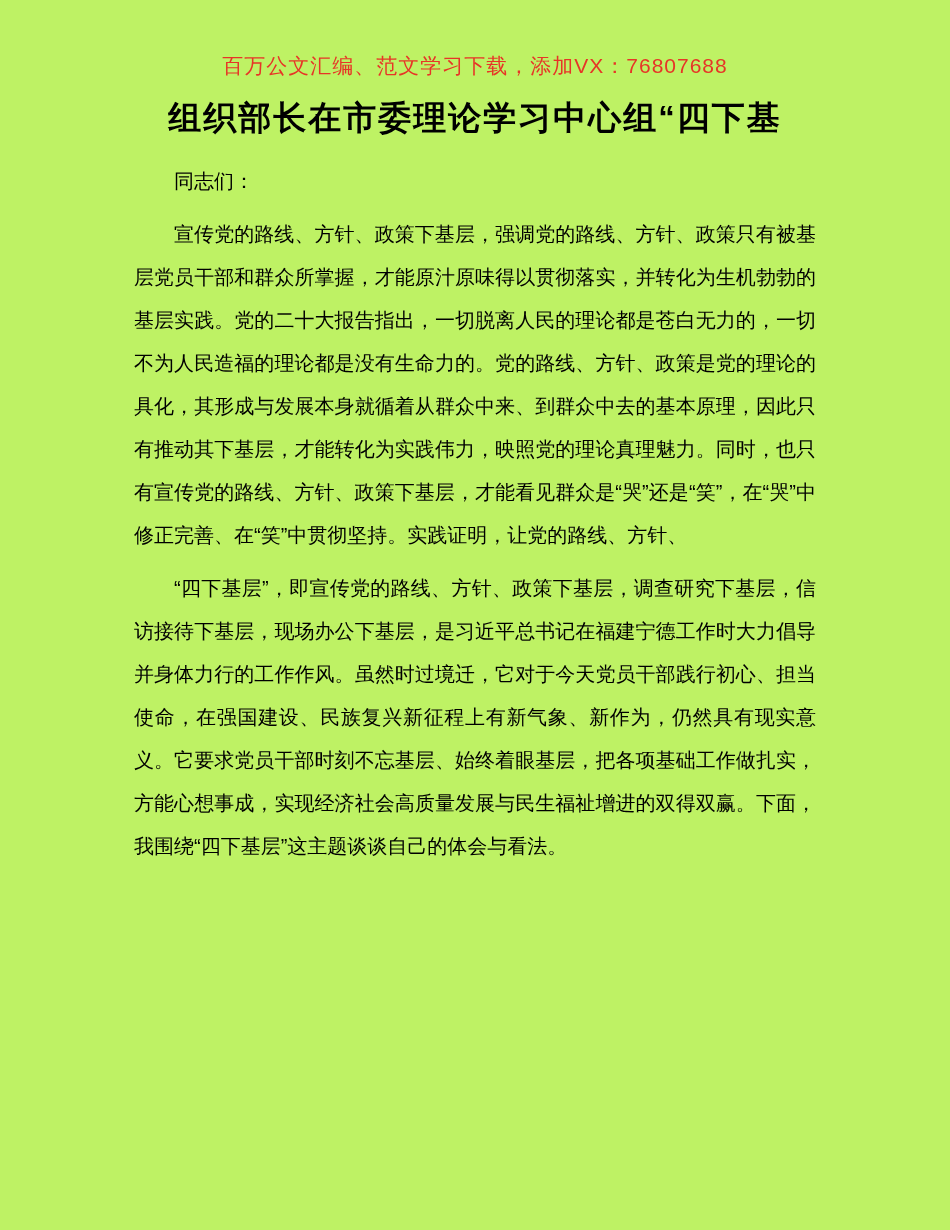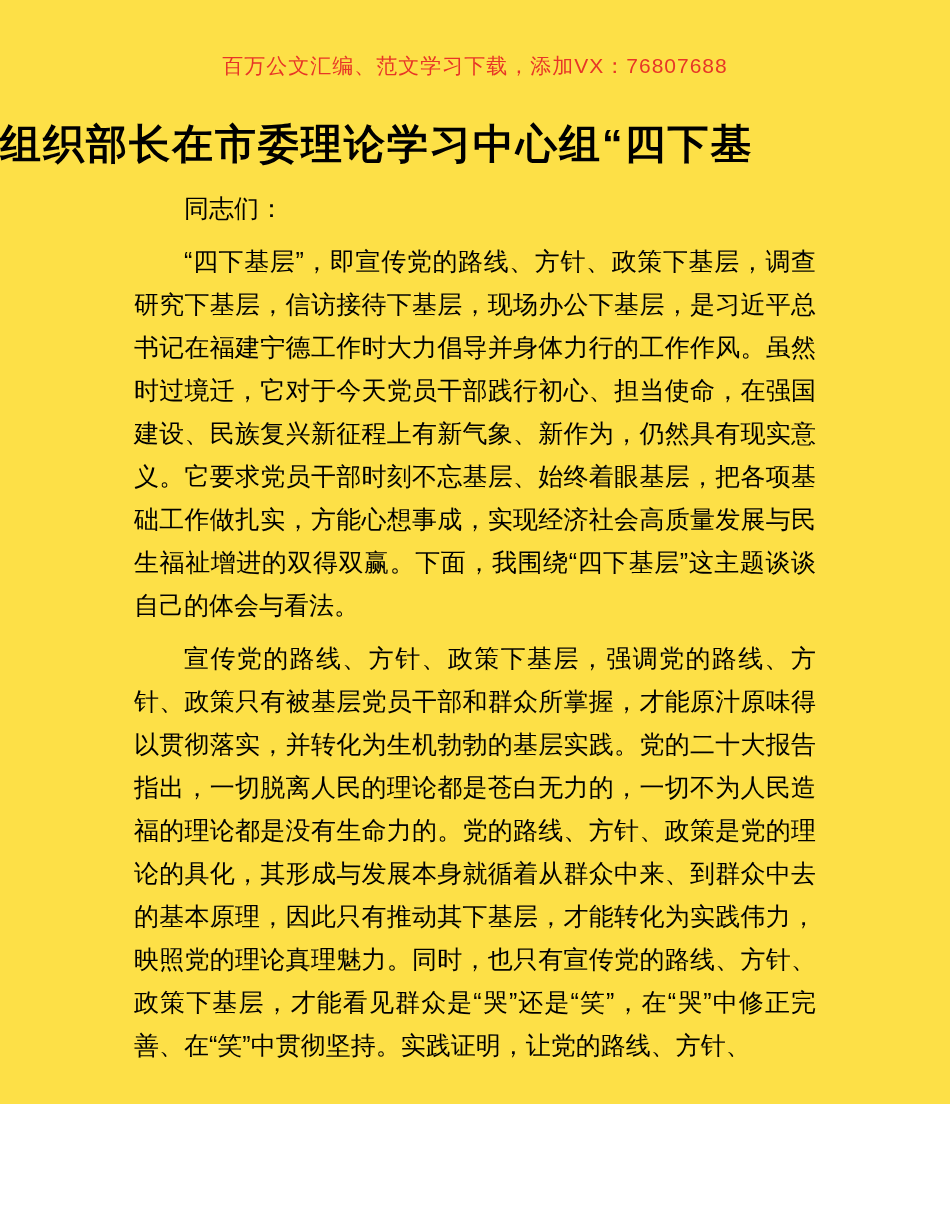--- a/index.html
+++ b/index.html
@@ -3,48 +3,49 @@
 <meta charset="utf-8">
 <style>
   html, body {
     margin: 0;
     padding: 0;
     background: #ffffff;
   }
   .page {
     position: relative;
     width: 950px;
-    height: 1104px;
-    background: #fde047;
+    height: 1230px;
+    background: #bef264;
     overflow: hidden;
     font-family: "Liberation Sans", "DejaVu Sans", sans-serif;
     color: #000000;
   }
   .notice {
     padding-top: 53px;
     text-align: center;
     font-size: 21px;
     line-height: 26px;
     color: #e73527;
     letter-spacing: 1px;
   }
   .title {
-    margin: 43px auto 0;
-    font-size: 41px;
+    margin: 16px auto 0;
+    font-size: 33px;
     font-weight: 700;
     line-height: 45px;
+    text-align: center;
     letter-spacing: 2px;
   }
   .title .tline {
     display: block;
   }
   .content {
     width: 682px;
     margin: 0 auto;
-    font-size: 25px;
+    font-size: 20px;
     line-height: 43px;
     text-align: justify;
     text-justify: inter-ideograph;
   }
   .greeting {
     margin: 20px 0 0;
     text-indent: 2em;
   }
   .para {
     margin: 10px 0 0;
@@ -57,17 +58,17 @@
 <div class="page">
 
   <div class="notice">百万公文汇编、范文学习下载，添加VX：76807688</div>
 
   <h1 class="title">
     <span class="tline">组织部长在市委理论学习中心组“四下基</span>
   </h1>
 
   <div class="content">
     <p class="greeting">同志们：</p>
+    <p class="para">宣传党的路线、方针、政策下基层，强调党的路线、方针、政策只有被基层党员干部和群众所掌握，才能原汁原味得以贯彻落实，并转化为生机勃勃的基层实践。党的二十大报告指出，一切脱离人民的理论都是苍白无力的，一切不为人民造福的理论都是没有生命力的。党的路线、方针、政策是党的理论的具化，其形成与发展本身就循着从群众中来、到群众中去的基本原理，因此只有推动其下基层，才能转化为实践伟力，映照党的理论真理魅力。同时，也只有宣传党的路线、方针、政策下基层，才能看见群众是“哭”还是“笑”，在“哭”中修正完善、在“笑”中贯彻坚持。实践证明，让党的路线、方针、</p>
     <p class="para">“四下基层”，即宣传党的路线、方针、政策下基层，调查研究下基层，信访接待下基层，现场办公下基层，是习近平总书记在福建宁德工作时大力倡导并身体力行的工作作风。虽然时过境迁，它对于今天党员干部践行初心、担当使命，在强国建设、民族复兴新征程上有新气象、新作为，仍然具有现实意义。它要求党员干部时刻不忘基层、始终着眼基层，把各项基础工作做扎实，方能心想事成，实现经济社会高质量发展与民生福祉增进的双得双赢。下面，我围绕“四下基层”这主题谈谈自己的体会与看法。</p>
-    <p class="para">宣传党的路线、方针、政策下基层，强调党的路线、方针、政策只有被基层党员干部和群众所掌握，才能原汁原味得以贯彻落实，并转化为生机勃勃的基层实践。党的二十大报告指出，一切脱离人民的理论都是苍白无力的，一切不为人民造福的理论都是没有生命力的。党的路线、方针、政策是党的理论的具化，其形成与发展本身就循着从群众中来、到群众中去的基本原理，因此只有推动其下基层，才能转化为实践伟力，映照党的理论真理魅力。同时，也只有宣传党的路线、方针、政策下基层，才能看见群众是“哭”还是“笑”，在“哭”中修正完善、在“笑”中贯彻坚持。实践证明，让党的路线、方针、</p>
   </div>
 
 </div>
 
 </body></html>

